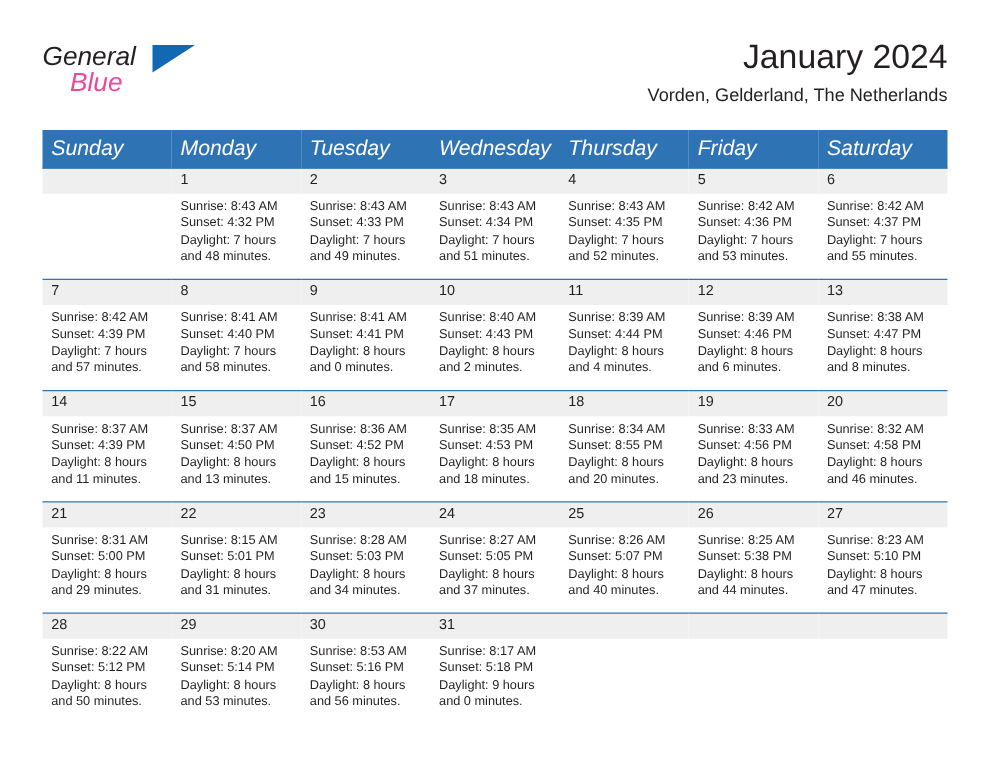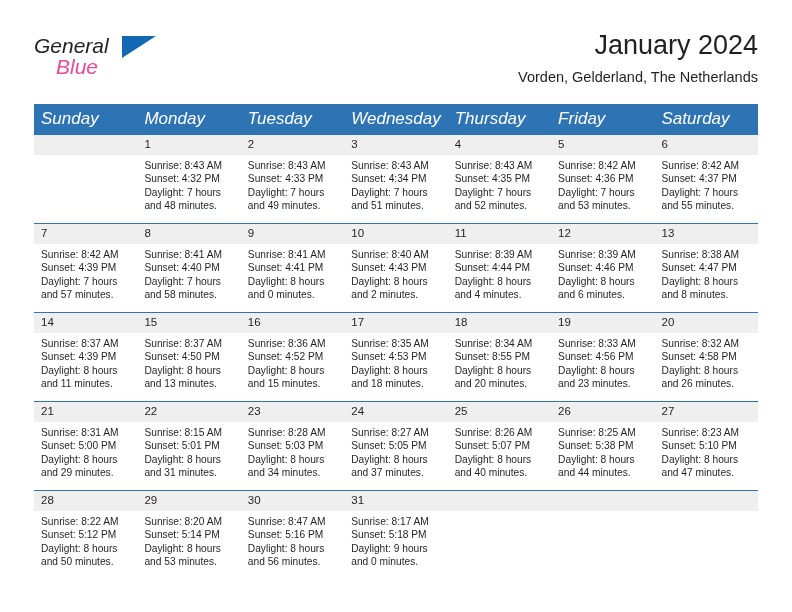--- a/index.html
+++ b/index.html
@@ -340,21 +340,21 @@
               <div>Daylight: 8 hours</div>
               <div>and 23 minutes.</div>
             </div>
           </td>
           <td>
             <div class="daynum">20</div>
             <div class="cell-body">
               <div>Sunrise: 8:32 AM</div>
               <div>Sunset: 4:58 PM</div>
               <div>Daylight: 8 hours</div>
-              <div>and 26 minutes.</div>
+              <div>and 46 minutes.</div>
             </div>
           </td>
         </tr>
         <tr>
           <td>
             <div class="daynum">21</div>
             <div class="cell-body">
               <div>Sunrise: 8:31 AM</div>
               <div>Sunset: 5:00 PM</div>
               <div>Daylight: 8 hours</div>
@@ -431,21 +431,21 @@
             <div class="cell-body">
               <div>Sunrise: 8:20 AM</div>
               <div>Sunset: 5:14 PM</div>
               <div>Daylight: 8 hours</div>
               <div>and 53 minutes.</div>
             </div>
           </td>
           <td>
             <div class="daynum">30</div>
             <div class="cell-body">
-              <div>Sunrise: 8:47 AM</div>
+              <div>Sunrise: 8:53 AM</div>
               <div>Sunset: 5:16 PM</div>
               <div>Daylight: 8 hours</div>
               <div>and 56 minutes.</div>
             </div>
           </td>
           <td>
             <div class="daynum">31</div>
             <div class="cell-body">
               <div>Sunrise: 8:17 AM</div>
               <div>Sunset: 5:18 PM</div>

